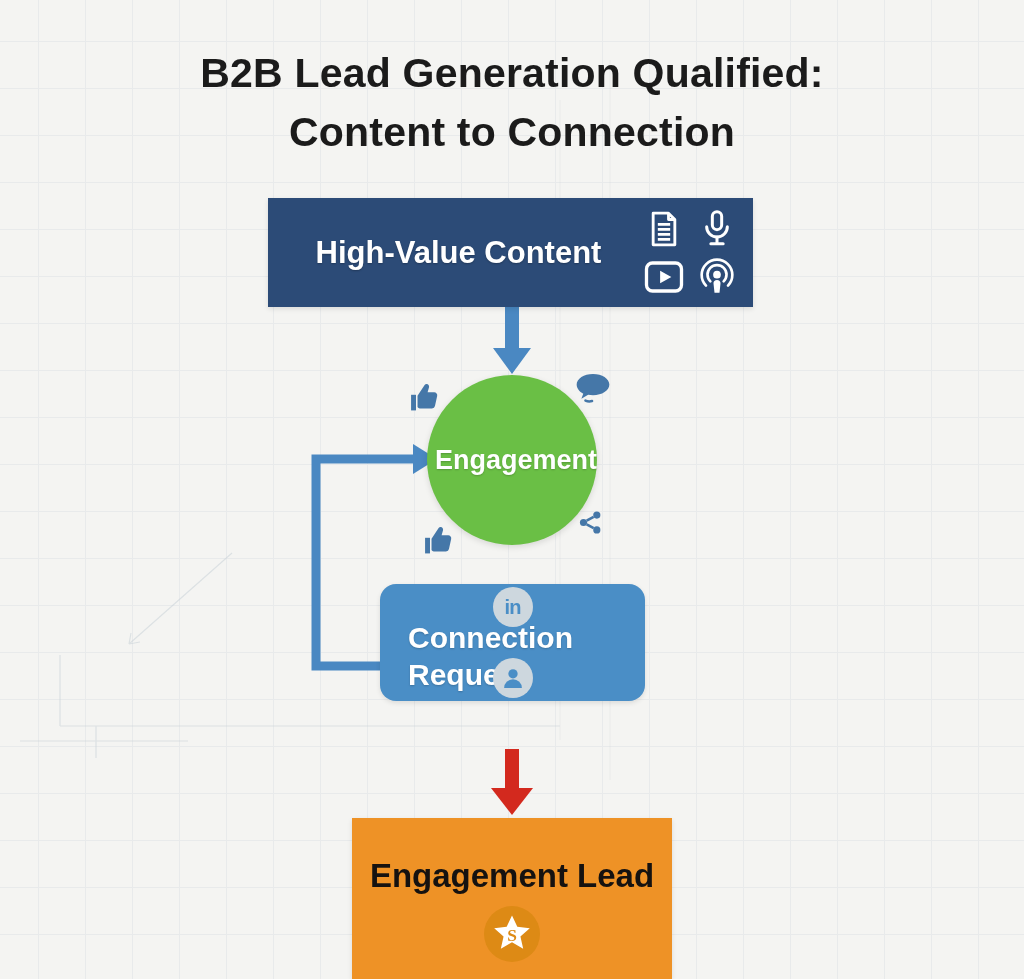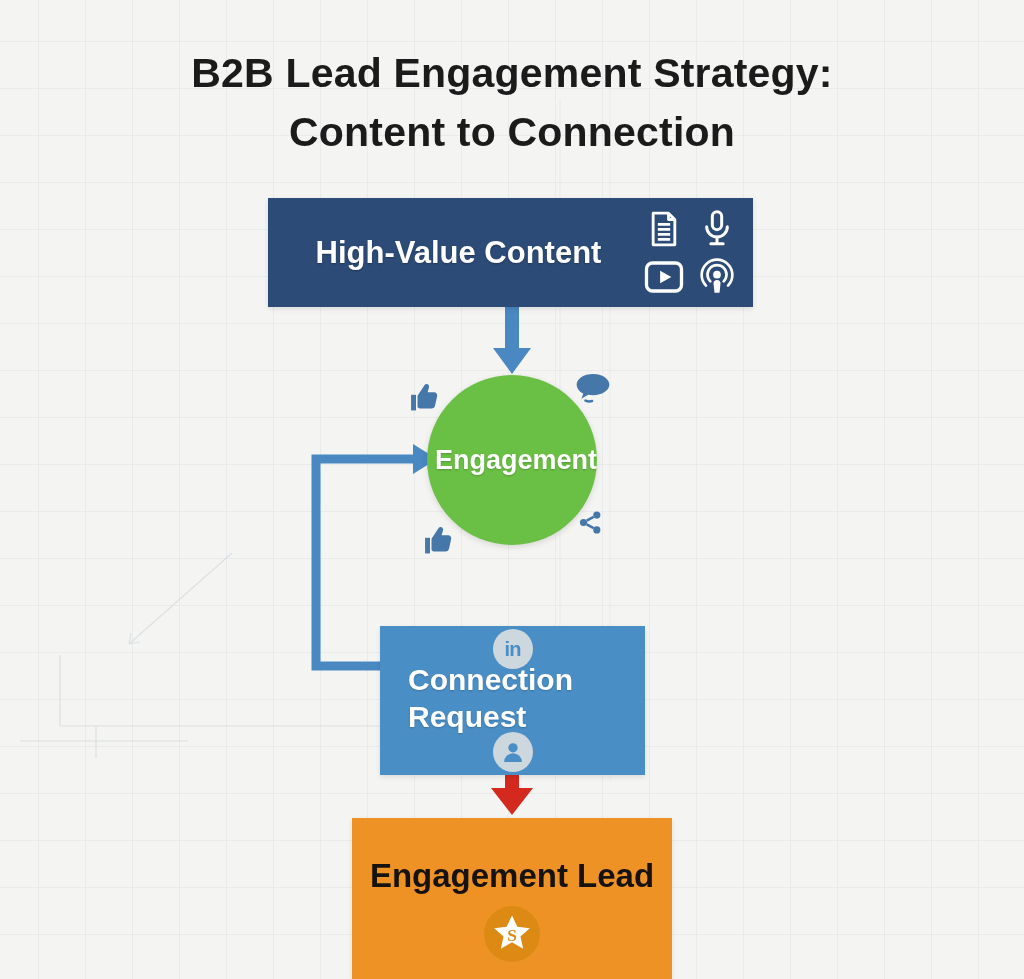--- a/index.html
+++ b/index.html
@@ -32,21 +32,21 @@
     background:var(--green);display:flex;align-items:center;justify-content:flex-end;
     box-shadow:0 2px 6px rgba(0,0,0,.12);}
   .engagement-label{color:var(--white);font-size:27px;font-weight:bold;
     text-shadow:0 1px 2px rgba(0,0,0,.2);}
   .float-icon{position:absolute;color:var(--icon-blue);line-height:0;}
   .fi-thumb-top{left:409px;top:383px;width:31px;}
   .fi-bubble{left:574px;top:372px;width:38px;}
   .fi-share{left:577px;top:509px;width:27px;}
   .fi-thumb-bottom{left:423px;top:526px;width:31px;}
 
-  .cr-box{left:380px;top:626px;width:265px;height:149px;background:var(--blue);}
+  .cr-box{left:380px;top:584px;width:265px;height:117px;background:var(--blue);border-radius:16px;}
   .cr-label{position:absolute;top:36px;left:0;right:0;text-align:left;color:var(--white);
     font-size:30px;font-weight:bold;line-height:1.23;padding:0 28px;
     text-shadow:0 1px 2px rgba(0,0,0,.2);}
   .round-badge{position:absolute;left:50%;transform:translateX(-50%);width:40px;height:40px;
     border-radius:50%;background:var(--badge-light);display:flex;align-items:center;justify-content:center;}
   .linkedin-badge{top:3px;color:var(--blue);font-size:20px;font-weight:bold;letter-spacing:-1px;}
   .person-badge{bottom:3px;color:var(--blue);}
 
   .ql-box{left:352px;top:818px;width:320px;height:161px;background:var(--orange);}
   .ql-label{position:absolute;top:39px;left:0;right:0;text-align:center;color:#151210;
@@ -77,21 +77,21 @@
       <path d="M381 666 H316 V459 H414" fill="none" stroke="var(--arrow-blue)" stroke-width="9"></path>
       <polygon points="413,444 413,474 437,459" fill="var(--arrow-blue)"></polygon>
     </g>
     <g fill="var(--red)">
       <rect x="505" y="749" width="14" height="41"></rect>
       <polygon points="491,788 533,788 512,815"></polygon>
     </g>
   </svg>
 
   <div class="title">
-    <span>B2B Lead Engagement Strategy:</span>
+    <span>B2B Lead Generation Qualified:</span>
     <span>Content to Connection</span>
   </div>
 
   <div class="node hvc-box">
     <div class="hvc-label">High-Value Content</div>
     <div class="hvc-icons">
       <span>
         <svg width="40" height="42" viewBox="0 0 24 24">
           <path d="M5.5 2.5h9.2l3.8 3.8v15.2H5.5z" fill="none" stroke="currentColor" stroke-width="1.7" stroke-linejoin="round"></path>
           <path d="M14.7 2.5v3.8h3.8" fill="none" stroke="currentColor" stroke-width="1.7" stroke-linejoin="round"></path>

